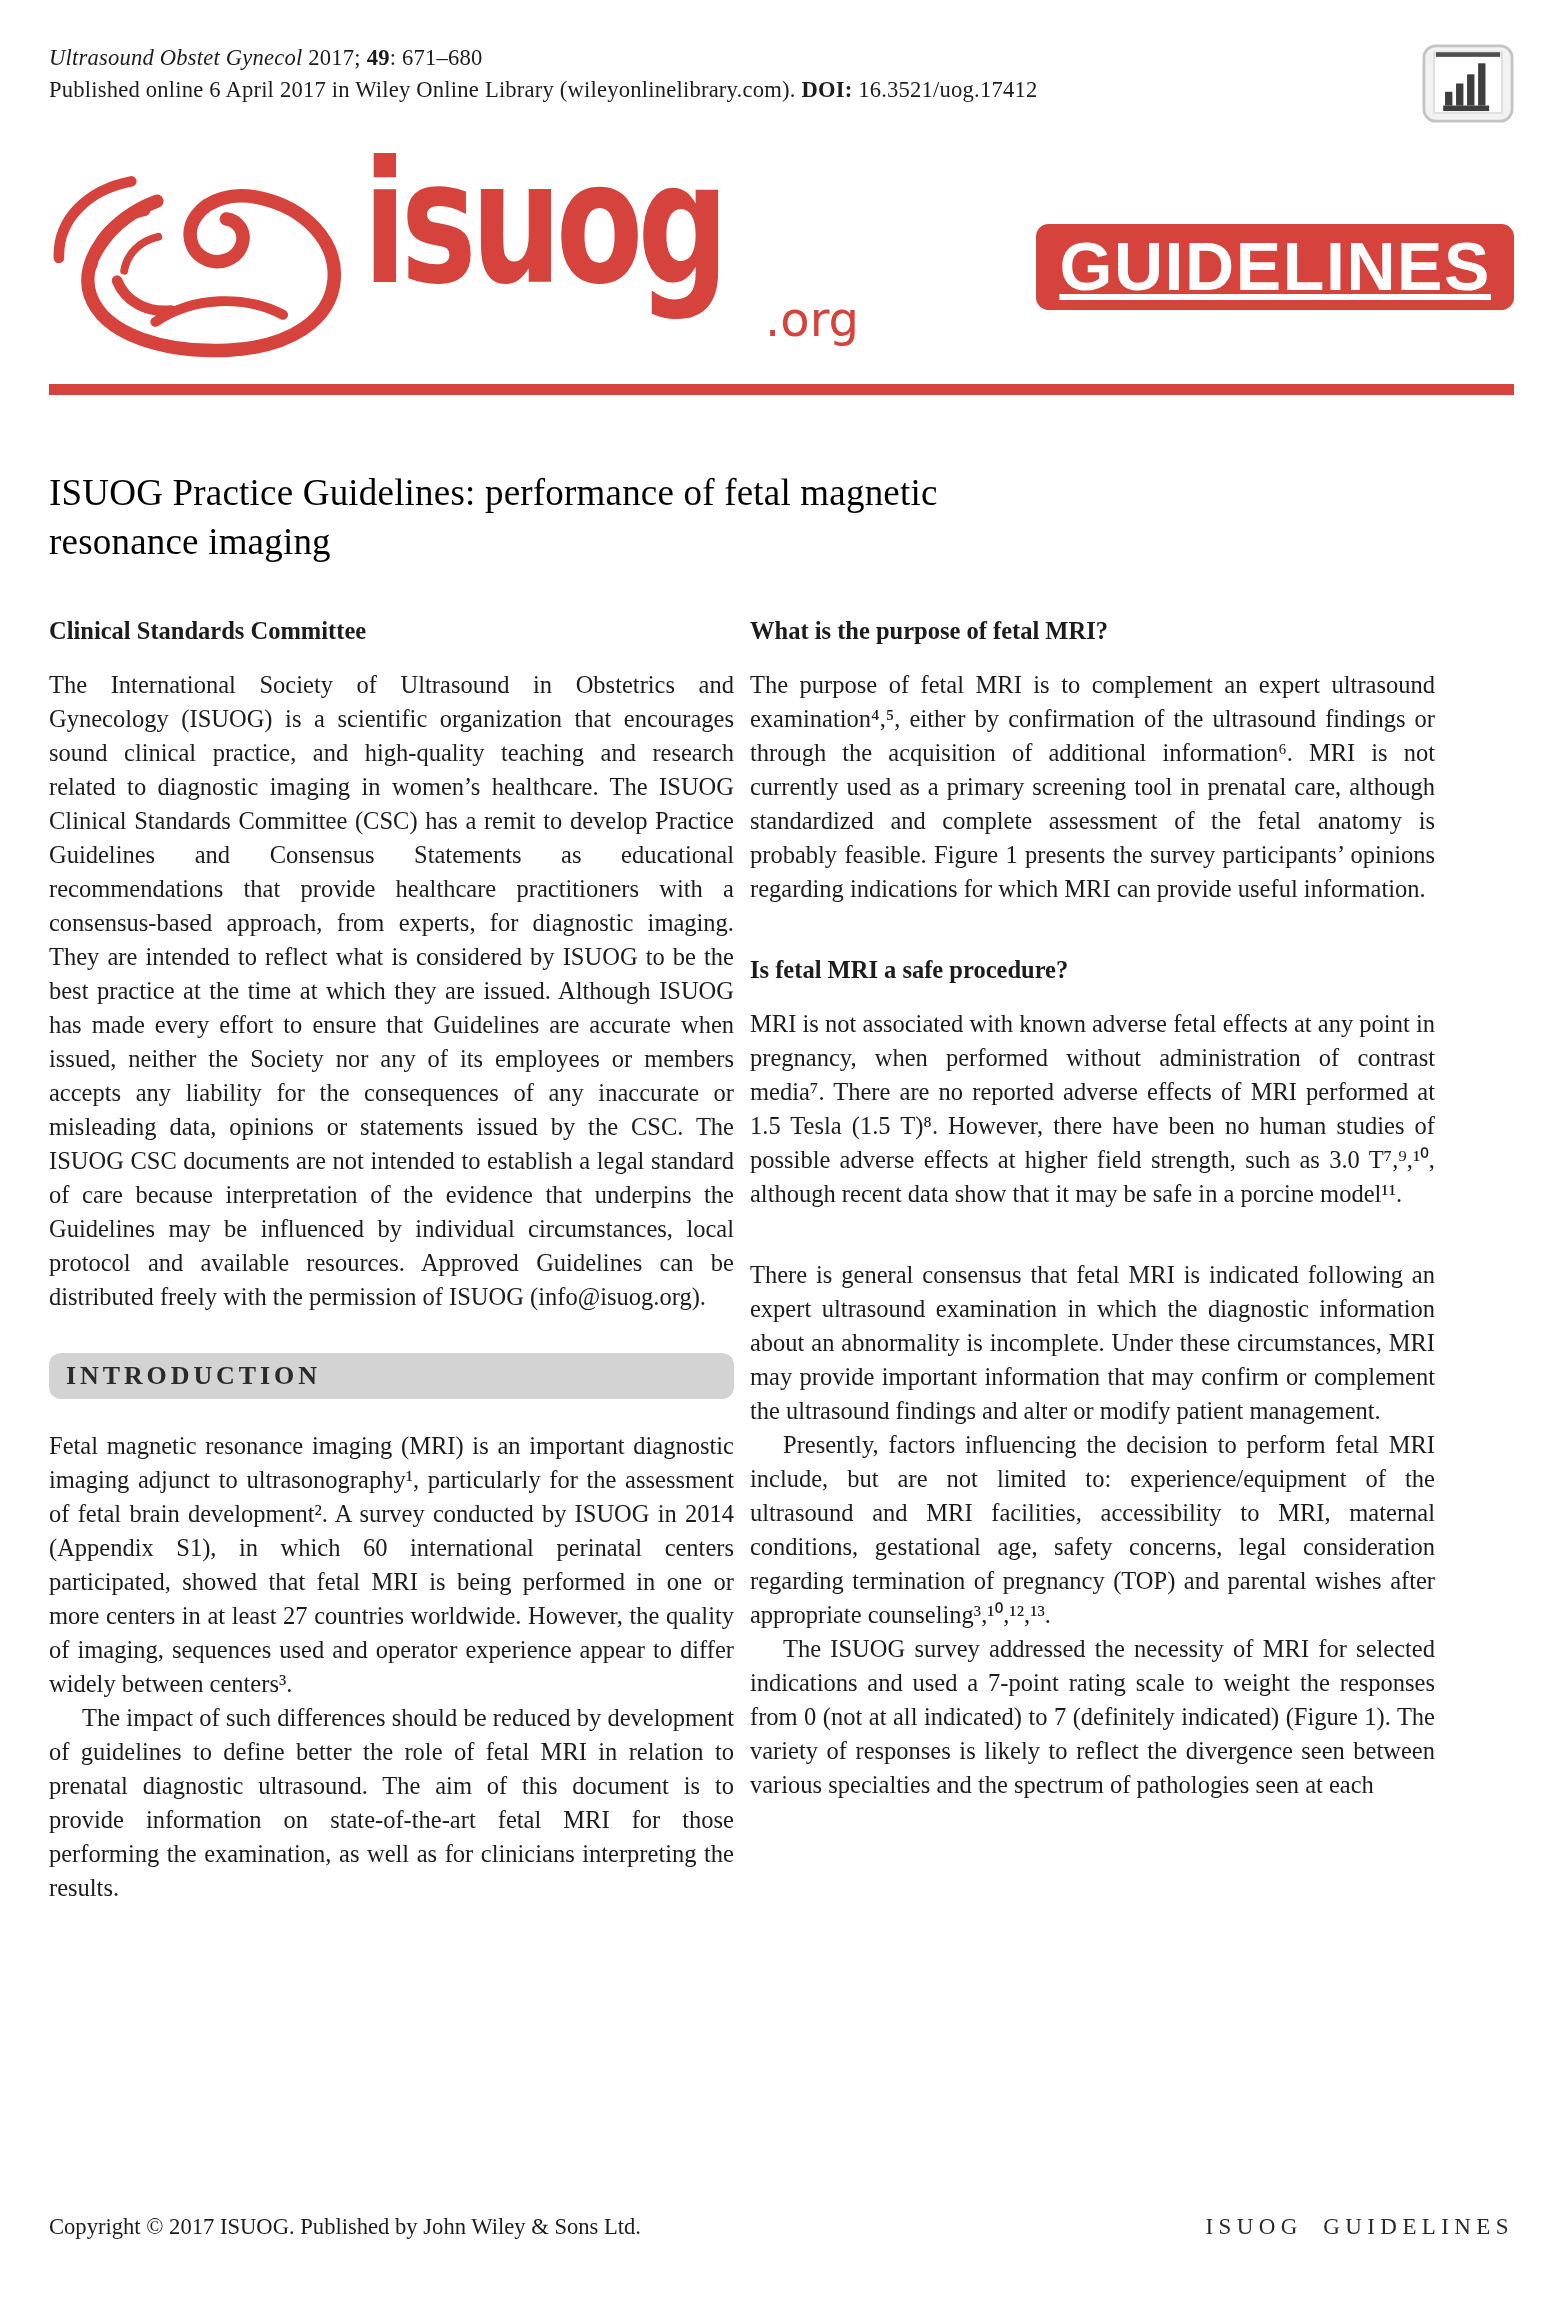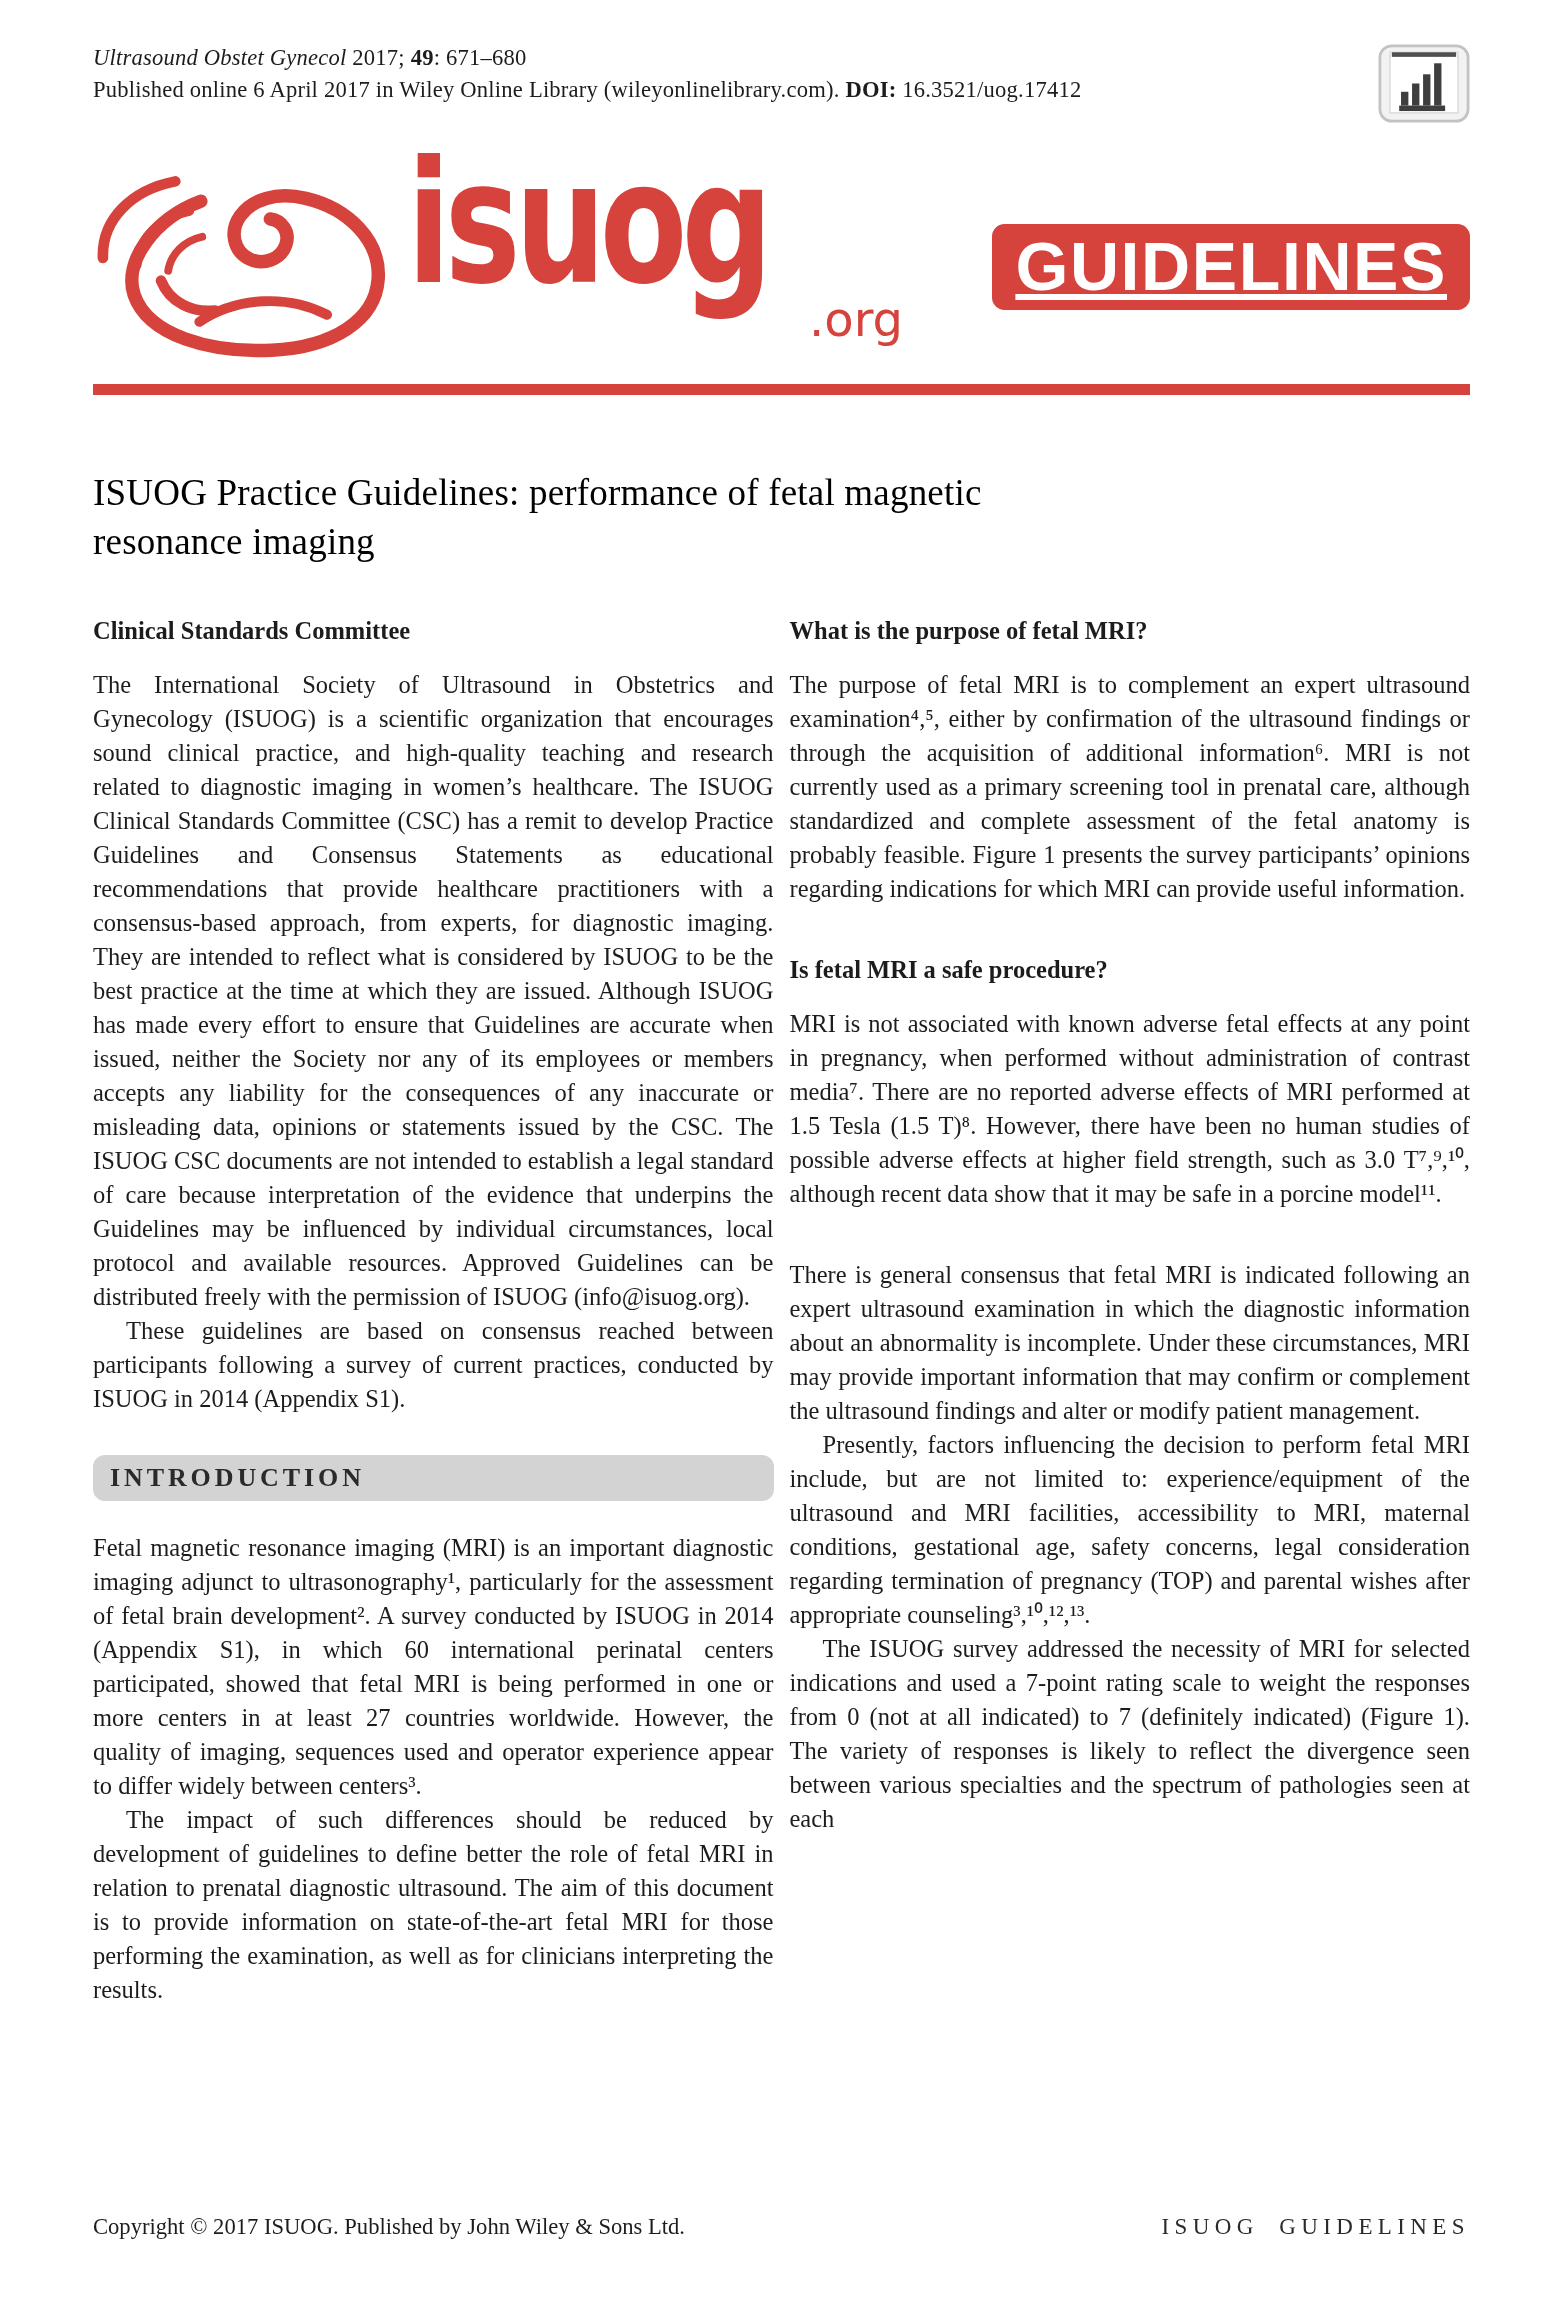--- a/index.html
+++ b/index.html
@@ -7,21 +7,21 @@
     --ink:#1c1c1c;
   }
   *{box-sizing:border-box}
   html,body{margin:0;padding:0}
   body{
     width:1563px;height:2319px;background:#ffffff;color:var(--ink);
     font-family:"Liberation Serif",serif;
   }
   .page{
     width:1563px;height:2319px;
-    padding:42px 93px 78px;
+    padding:42px 49px 78px;
     display:flex;flex-direction:column;
   }
 
   
   .cite-row{display:flex;justify-content:space-between;align-items:flex-start}
   .cite{font-size:22.6px;line-height:32px;letter-spacing:0.2px}
   .ital{font-style:italic}
   .bold{font-weight:bold}
   .metric-btn{
     width:92px;height:79px;padding:0;margin-top:1.6px;
@@ -127,21 +127,20 @@
 
   <div class="rule"></div>
 
   <h1 class="title"><span>ISUOG Practice Guidelines: performance of fetal magnetic</span><br><span>resonance imaging</span></h1>
 
   <div class="cols">
 
     <section class="col">
       <h3>Clinical Standards Committee</h3>
       <p>The International Society of Ultrasound in Obstetrics and Gynecology (ISUOG) is a scientific organization that encourages sound clinical practice, and high-quality teaching and research related to diagnostic imaging in women’s healthcare. The ISUOG Clinical Standards Committee (CSC) has a remit to develop Practice Guidelines and Consensus Statements as educational recommendations that provide healthcare practitioners with a consensus-based approach, from experts, for diagnostic imaging. They are intended to reflect what is considered by ISUOG to be the best practice at the time at which they are issued. Although ISUOG has made every effort to ensure that Guidelines are accurate when issued, neither the Society nor any of its employees or members accepts any liability for the consequences of any inaccurate or misleading data, opinions or statements issued by the CSC. The ISUOG CSC documents are not intended to establish a legal standard of care because interpretation of the evidence that underpins the Guidelines may be influenced by individual circumstances, local protocol and available resources. Approved Guidelines can be distributed freely with the permission of ISUOG (info@isuog.org).</p>
-      <p class="indent">These guidelines are based on consensus reached between participants following a survey of current practices, conducted by ISUOG in 2014 (Appendix S1).</p>
       <div class="sec-bar">INTRODUCTION</div>
       <p>Fetal magnetic resonance imaging (MRI) is an important diagnostic imaging adjunct to ultrasonography¹, particularly for the assessment of fetal brain development². A survey conducted by ISUOG in 2014 (Appendix S1), in which 60 international perinatal centers participated, showed that fetal MRI is being performed in one or more centers in at least 27 countries worldwide. However, the quality of imaging, sequences used and operator experience appear to differ widely between centers³.</p>
       <p class="indent">The impact of such differences should be reduced by development of guidelines to define better the role of fetal MRI in relation to prenatal diagnostic ultrasound. The aim of this document is to provide information on state-of-the-art fetal MRI for those performing the examination, as well as for clinicians interpreting the results.</p>
     </section>
 
     <section class="col">
       <div class="sect first">
         <h3>What is the purpose of fetal MRI?</h3>
         <p>The purpose of fetal MRI is to complement an expert ultrasound examination⁴,⁵, either by confirmation of the ultrasound findings or through the acquisition of additional information⁶. MRI is not currently used as a primary screening tool in prenatal care, although standardized and complete assessment of the fetal anatomy is probably feasible. Figure 1 presents the survey participants’ opinions regarding indications for which MRI can provide useful information.</p>
       </div>

